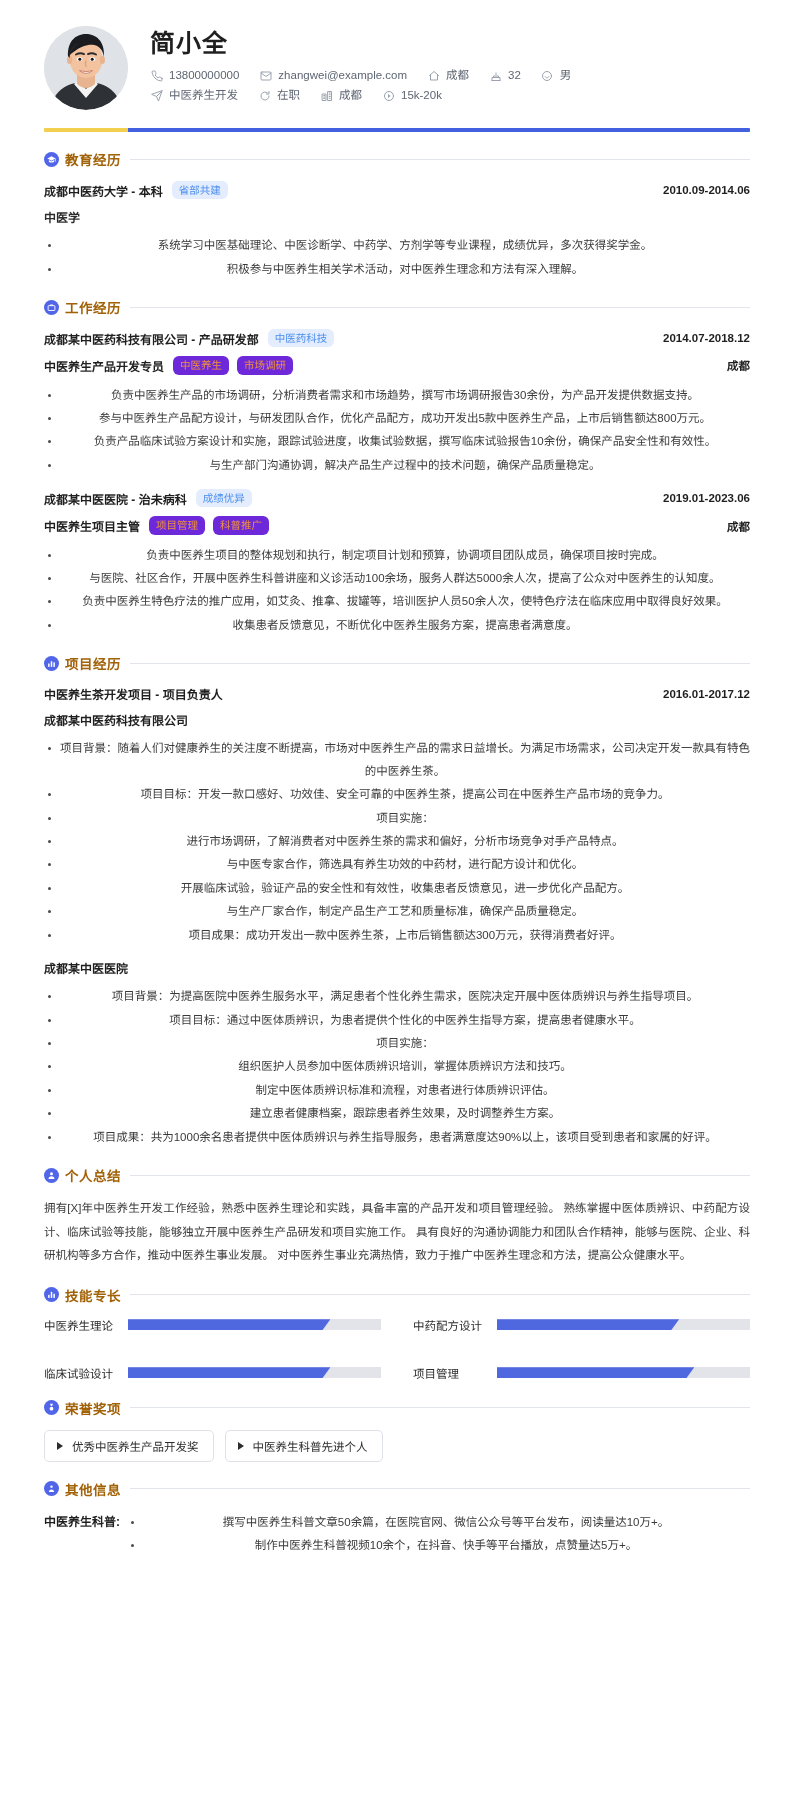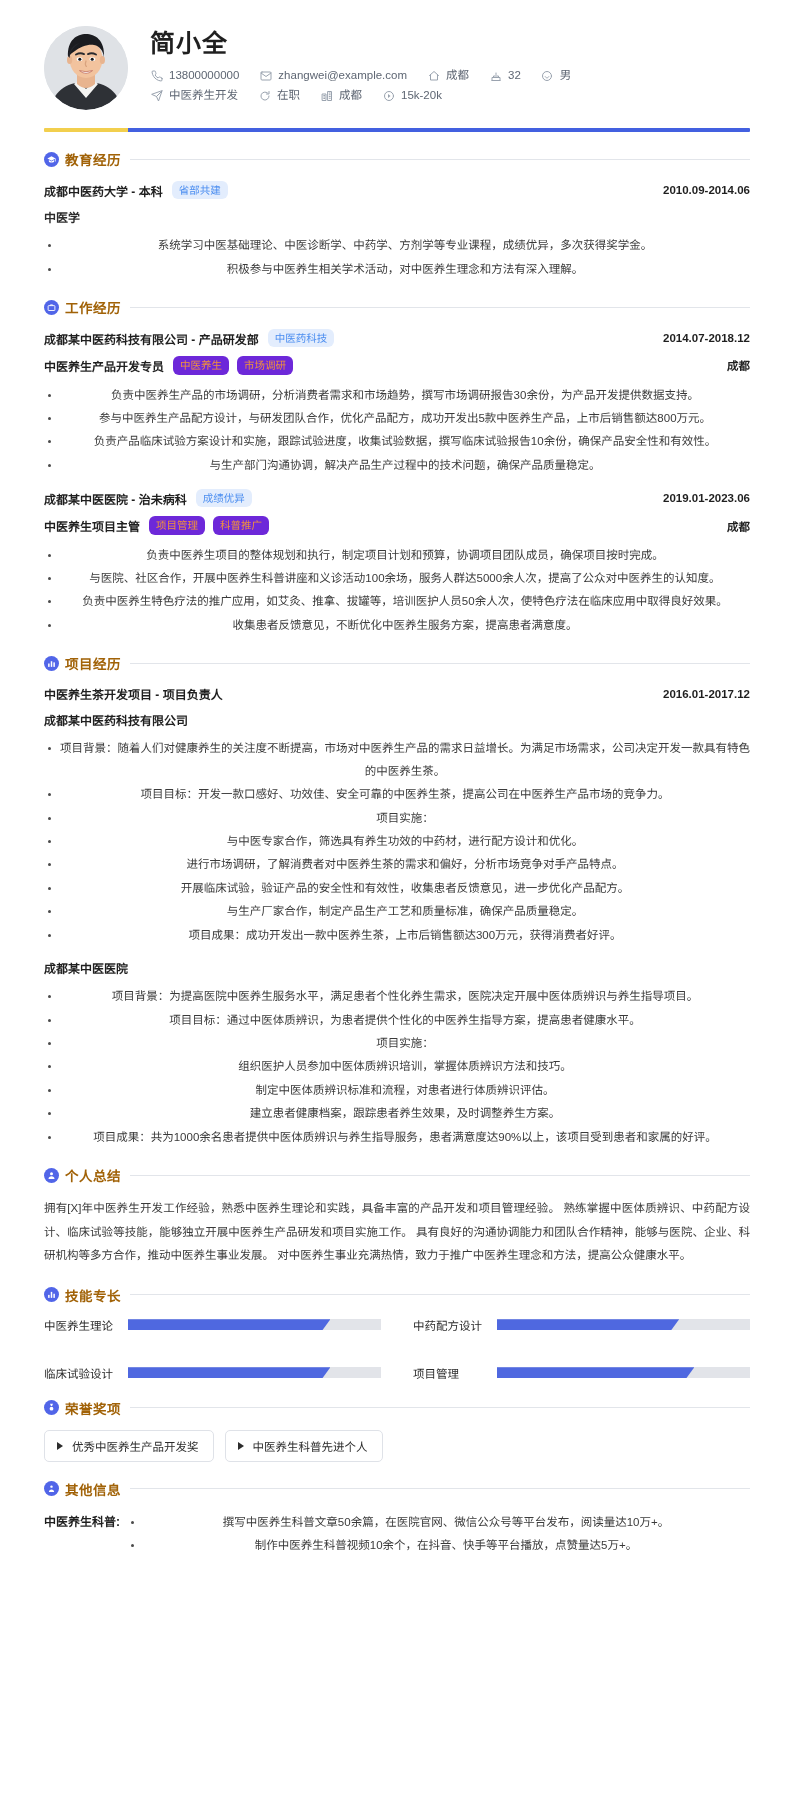--- a/index.html
+++ b/index.html
@@ -542,22 +542,22 @@
         <div class="entry-left">
           <span class="entry-title">中医养生茶开发项目 - 项目负责人</span>
         </div>
         <div class="entry-right">2016.01-2017.12</div>
       </div>
       <div class="sub-company">成都某中医药科技有限公司</div>
       <ul class="bullets">
         <li>项目背景：随着人们对健康养生的关注度不断提高，市场对中医养生产品的需求日益增长。为满足市场需求，公司决定开发一款具有特色的中医养生茶。</li>
         <li>项目目标：开发一款口感好、功效佳、安全可靠的中医养生茶，提高公司在中医养生产品市场的竞争力。</li>
         <li>项目实施：</li>
+        <li>进行市场调研，了解消费者对中医养生茶的需求和偏好，分析市场竞争对手产品特点。</li>
         <li>与中医专家合作，筛选具有养生功效的中药材，进行配方设计和优化。</li>
-        <li>进行市场调研，了解消费者对中医养生茶的需求和偏好，分析市场竞争对手产品特点。</li>
         <li>开展临床试验，验证产品的安全性和有效性，收集患者反馈意见，进一步优化产品配方。</li>
         <li>与生产厂家合作，制定产品生产工艺和质量标准，确保产品质量稳定。</li>
         <li>项目成果：成功开发出一款中医养生茶，上市后销售额达300万元，获得消费者好评。</li>
       </ul>
     </div>
 
     <div class="entry">
       <div class="sub-company">成都某中医医院</div>
       <ul class="bullets">
         <li>项目背景：为提高医院中医养生服务水平，满足患者个性化养生需求，医院决定开展中医体质辨识与养生指导项目。</li>

